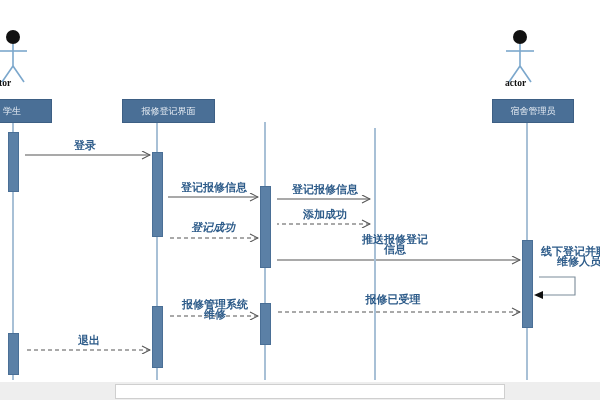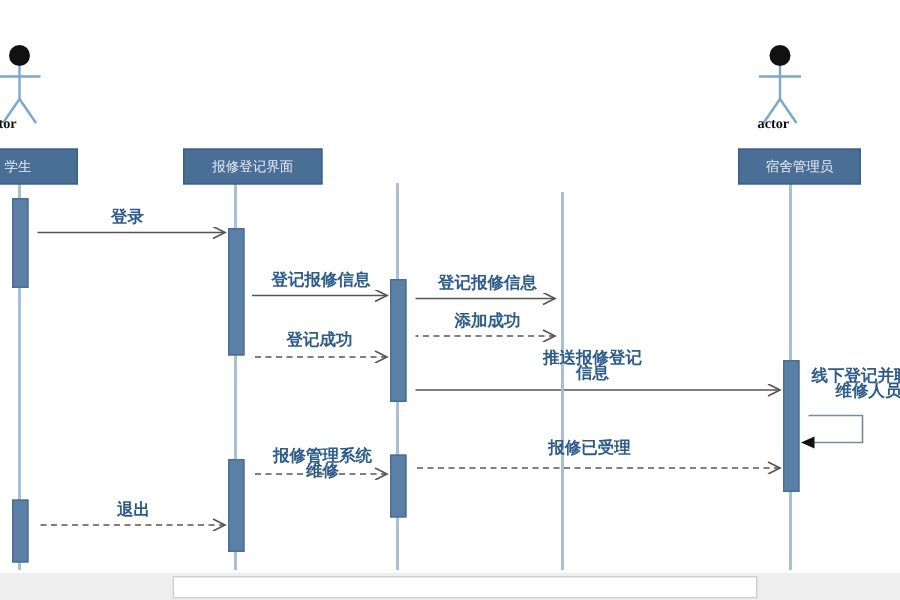--- a/index.html
+++ b/index.html
@@ -120,21 +120,21 @@
   <div class="act" style="left:522px;top:240px;height:88px;"></div>
 
   <div class="lbl" style="left:50px;top:140px;width:70px;">登录</div>
 
   <div class="lbl" style="left:172px;top:182px;width:84px;">登记报修信息</div>
 
   <div class="lbl" style="left:283px;top:184px;width:84px;">登记报修信息</div>
 
   <div class="lbl" style="left:292px;top:209px;width:66px;">添加成功</div>
 
-  <div class="lbl" style="left:180px;top:222px;width:66px;">登记成功</div>
+  <div class="lbl" style="left:180px;top:222px;width:66px;font-style:italic;">登记成功</div>
 
   <div class="lbl" style="left:352px;top:234px;width:86px;">推送报修登记
 信息</div>
 
   <div class="lbl" style="left:541px;top:246px;width:76px;text-align:center;">线下登记并联系
 维修人员</div>
 
   <div class="lbl" style="left:355px;top:294px;width:76px;">报修已受理</div>
 
   <div class="lbl" style="left:176px;top:299px;width:78px;">报修管理系统

